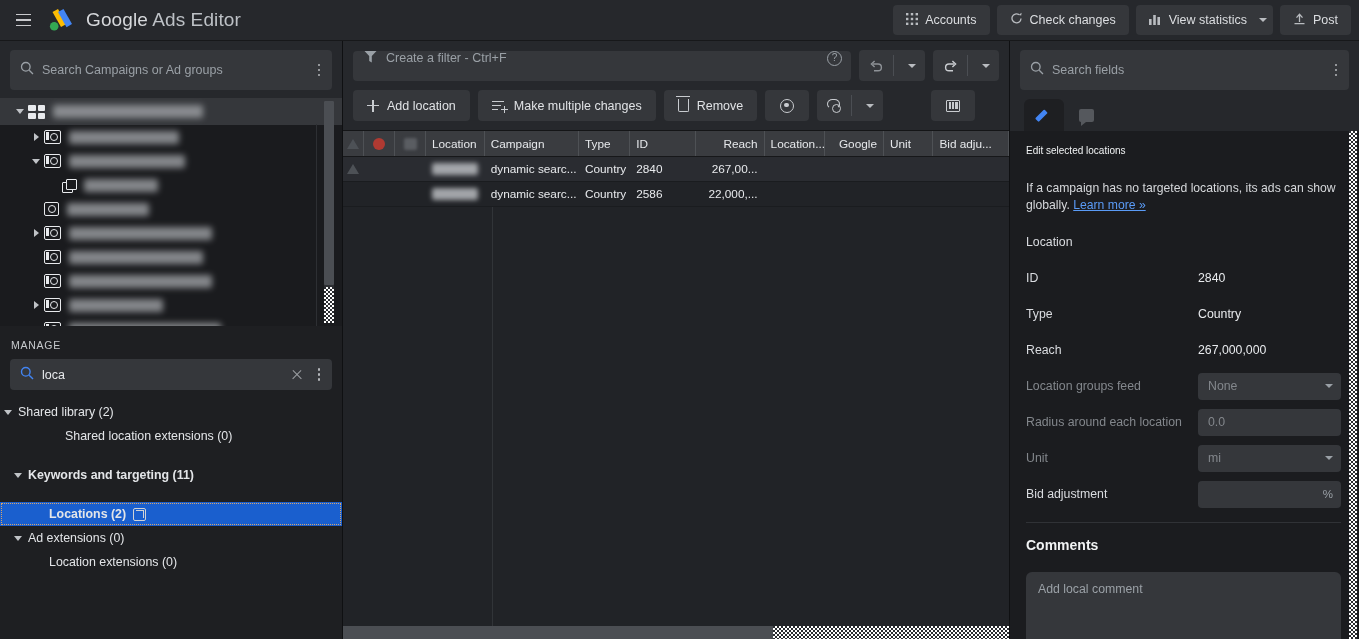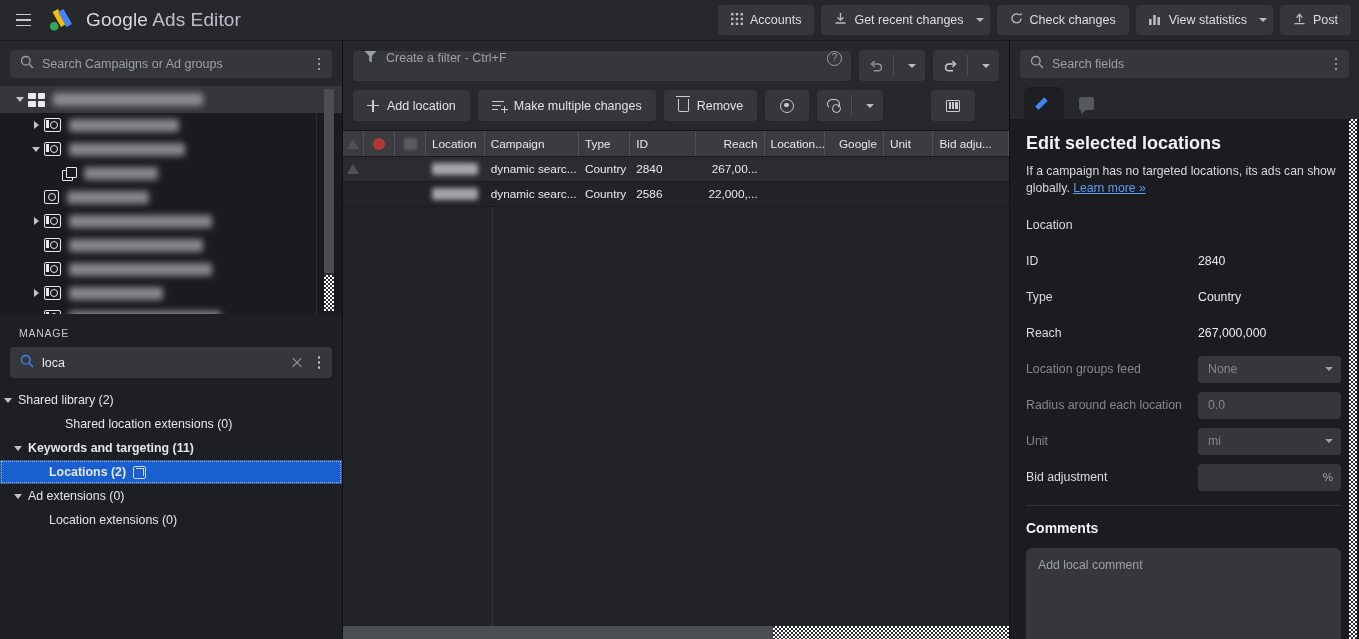--- a/index.html
+++ b/index.html
@@ -35,21 +35,21 @@
   .tbtn.split { padding-right: 6px; }
   .caret { width:0;height:0;border-left:4px solid transparent;border-right:4px solid transparent;border-top:4px solid #b9bcc0; margin-left:5px; }
 
   
   .panes { flex: 1; display: flex; min-height: 0; background:#202124;}
 
   
   .left { width: 343px; min-width:343px; display:flex; flex-direction:column; background:#1e1f22; border-right:1px solid #0f1012;}
   .searchwrap { padding: 9px 10px 8px 10px; background:#26282c; }
   .searchbox {
-    height: 28px; background: #35373b; border-radius: 4px;
+    height: 40px; background: #35373b; border-radius: 4px;
     display:flex; align-items:center; padding: 0 6px 0 10px; gap:8px;
   }
   .searchbox .ph { flex:1; font-size:12.5px; color:#9aa0a6; }
   .kebab { width:14px; display:flex; flex-direction:column; align-items:center; gap:2.5px; cursor:pointer; padding: 3px 0;}
   .kebab i { width:2.5px;height:2.5px;border-radius:50%;background:#b4b7bb; display:block;}
 
   .tree { position:relative; height: 228px; background:#1a1b1e; overflow:hidden; }
   .tree-row { display:flex; align-items:center; height:24px; padding-left:12px; font-size:12px; color:#dadce0; }
   .tree-row.header { background:#35373b; height:27px; }
   .tw { width:16px; min-width:16px; display:flex; align-items:center; justify-content:center; cursor:pointer;}
@@ -68,31 +68,31 @@
   .ico-copy:after{content:"";position:absolute;left:4px;top:0;width:9px;height:9px;border:1.7px solid #e8eaed;border-radius:1px;background:#1a1b1e;}
 
   .vscroll { position:absolute; right:8px; top:3px; width:10px; bottom:3px; background:#2c2e32; border-radius:1px;}
   .vscroll .thumb { position:absolute; left:0; width:10px; top:0; height:184px; background:#4b4e53; border-radius:1px;}
   .vscroll .thumb2 { position:absolute; left:0; width:10px; bottom:0; height:36px;
      background-image: linear-gradient(45deg,#fff 25%,transparent 25%,transparent 75%,#fff 75%),
                        linear-gradient(45deg,#fff 25%,#2a2c30 25%,#2a2c30 75%,#fff 75%);
      background-size:4px 4px; background-position:0 0,2px 2px; }
   .tree-divider{ position:absolute; right:25px; top:26px; bottom:0; width:1px; background:#2d2f33;}
 
-  .manage-hdr { font-size:10.5px; letter-spacing:.75px; color:#c7cacd; padding: 13px 0 8px 19px; background:#1e1f22;}
+  .manage-hdr { font-size:10.5px; letter-spacing:.75px; color:#c7cacd; padding: 13px 0 8px 11px; background:#1e1f22;}
   .mg-search { margin: 0 10px; height:31px; background:#35373b; border-radius:4px; display:flex; align-items:center; padding:0 6px 0 10px; gap:8px;}
   .mg-search .val { flex:1; font-size:12.5px; color:#e8eaed;}
   .xmark { width:15px;height:15px;position:relative;cursor:pointer; opacity:.72;}
   .xmark:before,.xmark:after{content:"";position:absolute;left:1.5px;top:7px;width:12px;height:1.4px;background:#c4c7cb;}
   .xmark:before{transform:rotate(45deg);} .xmark:after{transform:rotate(-45deg);}
 
   .mlist { padding-top: 10px; flex:1; background:#1e1f22; overflow:hidden;}
   .mrow { display:flex; align-items:center; height:24px; font-size:12.4px; color:#e3e5e8; cursor:pointer; white-space:nowrap;}
   .mrow .tw{ margin-right:2px;}
-  .mrow.bold { font-weight:bold; }
+  .mrow.bold { font-weight:bold;margin-top:15px; }
   .mrow.sel { background:#1a5fce; outline:1px dotted #d7a56b; outline-offset:-2px;}
   .extlink { display:inline-block; width:13px;height:13px;border:1.6px solid #cfd2d6;border-radius:2px; margin-left:7px; position:relative;}
   .extlink:after{content:"";position:absolute;right:1px;top:1px;width:7px;height:7px;border-top:1.6px solid #cfd2d6;border-right:1.6px solid #cfd2d6;}
 
   
   .mid { flex:1; min-width:0; display:flex; flex-direction:column; background:#26282c; border-right:1px solid #0f1012;}
   .mid-top { padding: 9px 10px 0 10px; display:flex; align-items:center; gap:0;}
   .filterbox { flex:1; height:30px; background:#35373b; border-radius:4px; display:flex; padding: 0 9px 0 11px; gap:9px;}
   .filterbox .ph { flex:1; font-size:12.5px; color:#9aa0a6;}
   .fun-icon { width:13px;height:12px; background:#9aa0a6; clip-path: polygon(0 0,100% 0,60% 45%,60% 100%,40% 88%,40% 45%);}
@@ -154,36 +154,36 @@
   .r-search { padding: 9px 10px 9px 10px; background:#26282c;}
   .r-tabs { display:flex; align-items:flex-end; height:32px; background:#26282c; padding-left:14px; gap:2px;}
   .rtab { width:40px; height:32px; display:flex; align-items:center; justify-content:center; border-radius:6px 6px 0 0; cursor:pointer;}
   .rtab.active { background:#1e1f22; }
   .pencil { width:15px;height:15px; position:relative; transform:rotate(0deg);}
   .pencil:before{content:"";position:absolute;left:2px;top:1px;width:4.5px;height:13px;background:#4285f4;transform:rotate(45deg);border-radius:1px;}
   .bubble { width:15px;height:13px;background:#55585d;border-radius:2px;position:relative;}
   .bubble:after{content:"";position:absolute;left:2px;bottom:-4px;width:0;height:0;border-left:5px solid #55585d;border-bottom:4px solid transparent;}
 
   .r-body { flex:1; min-height:0; background:#1b1c1f; padding: 14px 18px 0 16px; position:relative; overflow:hidden;}
-  .r-title { font-size:18px; color:#f1f3f4; font-weight:bold; margin-bottom:9px;}
+  .r-title { font-size:10px; color:#f1f3f4; font-weight:normal; margin-bottom:24px;}
   .r-desc { font-size:12.2px; color:#d6d8db; line-height:17px; margin-bottom:14px;}
   .r-desc a { color:#5a9bf6; text-decoration:underline;}
   .frow { display:flex; align-items:center; min-height:28px; margin-bottom:8px;}
   .flabel { width:172px; min-width:172px; font-size:12.3px; color:#dadce0;}
   .flabel.dim { color:#83878c;}
   .fvalue { font-size:12.3px; color:#e8eaed;}
   .finput { flex:1; height:27px; background:#35373b; border-radius:4px; display:flex; align-items:center; padding:0 8px 0 10px; font-size:12.3px; color:#e8eaed; gap:6px;}
   .finput.dim { color:#83878c;}
   .finput .sp { flex:1; }
   .pen-sm { width:13px;height:13px;position:relative;}
   .pen-sm:before{content:"";position:absolute;left:4px;top:0;width:4px;height:12px;background:#9aa0a6;transform:rotate(45deg);border-radius:1px;}
   .sel-caret { width:0;height:0;border-left:4px solid transparent;border-right:4px solid transparent;border-top:4.5px solid #9aa0a6;}
   .pct { color:#9aa0a6; font-size:11.5px;}
   .hr { height:1px; background:#303236; margin: 14px 0 14px 0;}
-  .c-title { font-size:14px; color:#f1f3f4; font-weight:bold; margin-bottom:12px;}
+  .c-title { font-size:14px; color:#f1f3f4; font-weight:bold; margin-bottom:19px;}
   .c-area { height:100px; background:#35373b; border-radius:6px; padding:10px 12px; font-size:12.3px; color:#9aa0a6;}
   .r-vscroll { position:absolute; right:2px; top:0; bottom:0; width:8px; background:#202125;}
   .r-vscroll .t {
      position:absolute; left:0; width:8px; top:0; bottom:0;
      background-image: linear-gradient(45deg,#fff 25%,transparent 25%,transparent 75%,#fff 75%),
                        linear-gradient(45deg,#fff 25%,#2a2c30 25%,#2a2c30 75%,#fff 75%);
      background-size:4px 4px; background-position:0 0,2px 2px;}
 </style>
 </head>
 <body>
@@ -218,29 +218,20 @@
               <rect x="9.6" y="4.8" width="2.4" height="2.4"></rect>
           <rect x="0" y="9.6" width="2.4" height="2.4"></rect>
               <rect x="4.8" y="9.6" width="2.4" height="2.4"></rect>
               <rect x="9.6" y="9.6" width="2.4" height="2.4"></rect>
         </g>
           </svg>
       </span>
       <span>Accounts</span>
     </button>
 
-    <button class="tbtn split">
-      <span>
-        <svg width="13" height="13" viewBox="0 0 13 13">
-            <path d="M6.5 1 L6.5 8 M3.5 5.3 L6.5 8.4 L9.5 5.3 M1.5 11 L11.5 11" stroke="#b9bcc0" stroke-width="1.3" fill="none"></path>
-          </svg>
-      </span>
-      <span>Get recent changes</span>
-      <span class="caret"></span>
-    </button>
 
     <button class="tbtn">
       <span>
         <svg width="13" height="13" viewBox="0 0 13 13">
             <path d="M11 6.5 A4.5 4.5 0 1 1 9 2.6" stroke="#b9bcc0" stroke-width="1.3" fill="none"></path>
             <path d="M11.6 0.8 L11.2 3.6 L8.5 3" fill="#b9bcc0"></path>
           </svg>
       </span>
       <span>Check changes</span>
     </button>

